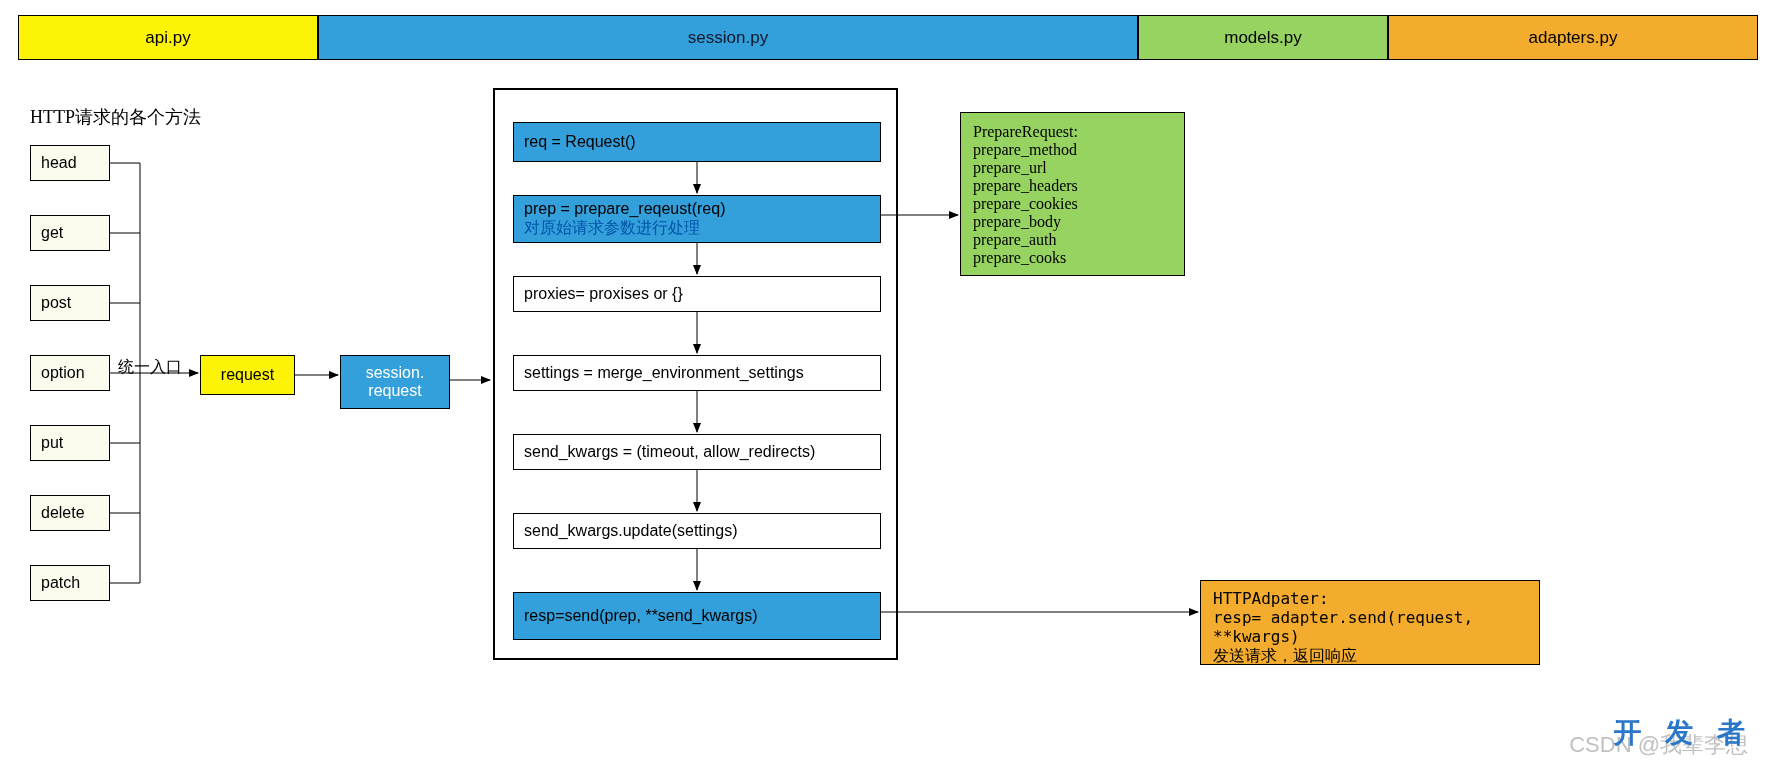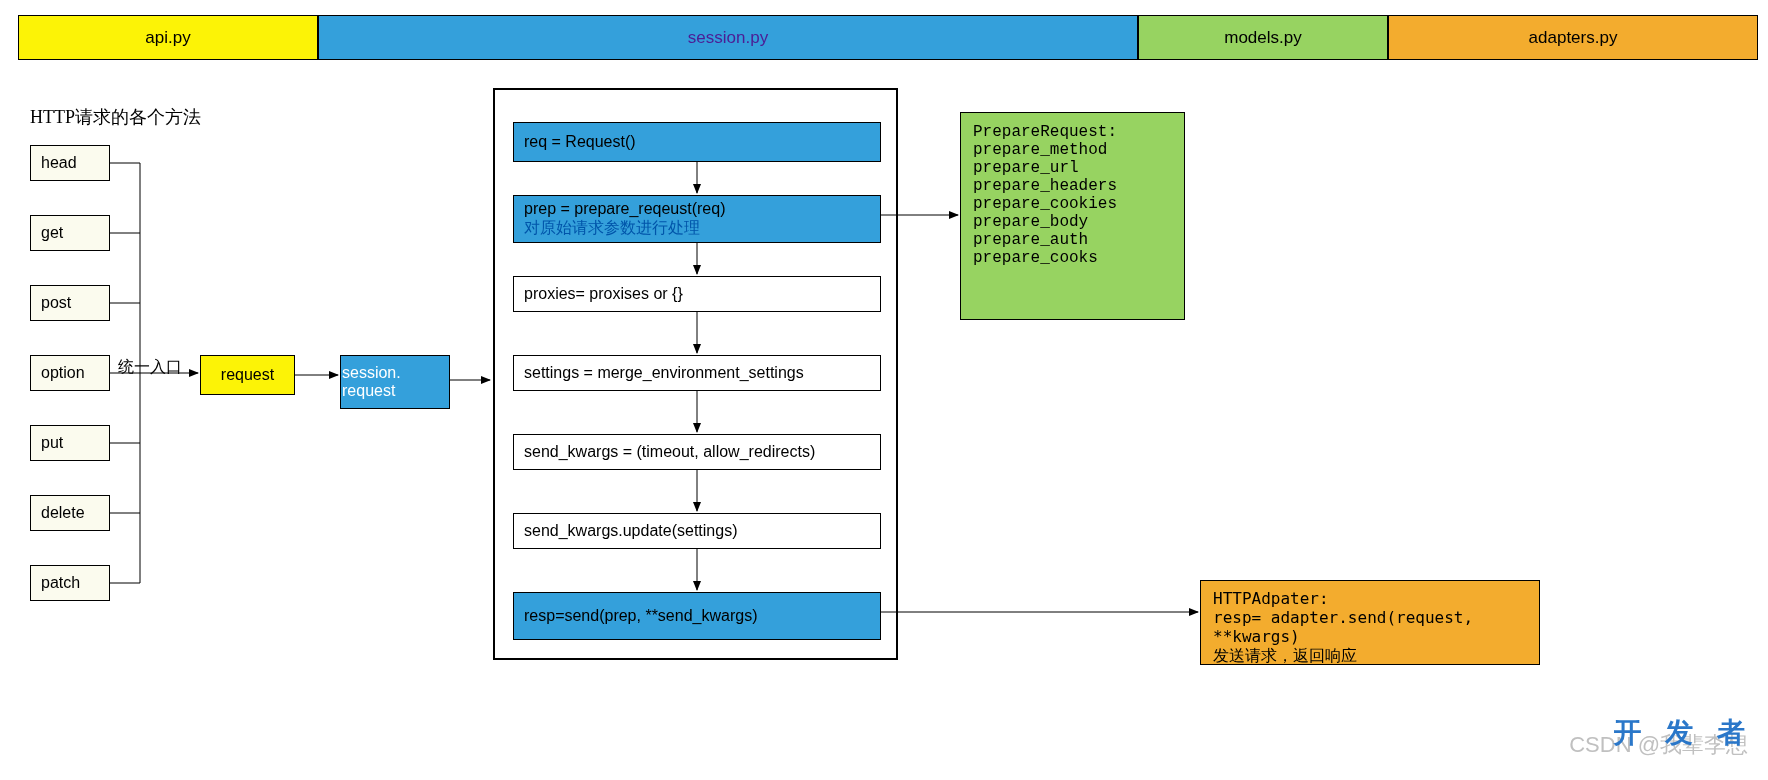--- a/index.html
+++ b/index.html
@@ -1,20 +1,20 @@
 <!DOCTYPE html>
 <html><head>
 <meta charset="utf-8">
 <style>
   * { box-sizing: border-box; margin: 0; padding: 0; }
   body { font-family: Arial, sans-serif; background: #fff; width: 1768px; height: 780px; position: relative; }
   .header { display: flex; position: absolute; top: 15px; left: 10px; right: 10px; height: 45px; padding-left: 8px; }
   .header-cell { border: 1px solid #000; display: flex; align-items: center; justify-content: center; font-size: 17px; }
   .yellow { background: #fcf306; }
-  .blue { background: #34a0db; color: #4c1d95; }
+  .blue { background: #34a0db; color: #0f172a; }
   .green { background: #97d361; }
   .orange { background: #f3ac2e; }
   .cream { background: #fbfbee; }
   .white { background: #fff; }
   .box { position: absolute; border: 1px solid #000; display: flex; align-items: center; padding: 6px 10px; font-size: 16px; }
   .label { position: absolute; font-size: 17px; font-family: Liberation Serif, serif; }
   .wm1 { position: absolute; right: 20px; bottom: 20px; color: #c0c0c0; font-size: 22px; }
   .wm2 { position: absolute; right: 15px; bottom: 28px; color: #2a77c9; font-size: 28px; font-weight: bold; letter-spacing: 8px; }
   svg.lines { position: absolute; top: 0; left: 0; width: 1768px; height: 780px; pointer-events: none; }
 </style>
@@ -35,39 +35,39 @@
 <div class="box cream" style="top:285px;left:30px;width:80px;height:36px">post</div>
 <div class="box cream" style="top:355px;left:30px;width:80px;height:36px">option</div>
 <div class="box cream" style="top:425px;left:30px;width:80px;height:36px">put</div>
 <div class="box cream" style="top:495px;left:30px;width:80px;height:36px">delete</div>
 <div class="box cream" style="top:565px;left:30px;width:80px;height:36px">patch</div>
 
 <div class="label" style="top:357px;left:118px;font-size:16px">统一入口</div>
 
 <div class="box yellow" style="top:355px;left:200px;width:95px;height:40px;justify-content:center">request</div>
 
-<div class="box blue" style="top:355px;left:340px;width:110px;height:54px;flex-direction:column;align-items:flex-start;justify-content:center;color:#fff;padding:1px">
+<div class="box blue" style="top:355px;left:340px;width:110px;height:54px;flex-direction:column;align-items:center;justify-content:center;color:#fff;padding:7px">
   <span>session.</span>
   <span>request</span>
 </div>
 
 <div class="box white" style="top:88px;left:493px;width:405px;height:572px;padding:0;border:2px solid #000"></div>
 
 <div class="box blue" style="top:122px;left:513px;width:368px;height:40px;color:#000">req = Request()</div>
 <div class="box blue" style="top:195px;left:513px;width:368px;height:48px;color:#000;flex-direction:column;align-items:flex-start;justify-content:center;padding:4px 10px">
   <span>prep = prepare_reqeust(req)</span>
   <span style="color:#0055aa">对原始请求参数进行处理</span>
 </div>
 <div class="box white" style="top:276px;left:513px;width:368px;height:36px">proxies= proxises or {}</div>
 <div class="box white" style="top:355px;left:513px;width:368px;height:36px">settings = merge_environment_settings</div>
 <div class="box white" style="top:434px;left:513px;width:368px;height:36px">send_kwargs = (timeout, allow_redirects)</div>
 <div class="box white" style="top:513px;left:513px;width:368px;height:36px">send_kwargs.update(settings)</div>
 <div class="box blue" style="top:592px;left:513px;width:368px;height:48px;color:#000">resp=send(prep, **send_kwargs)</div>
 
-<div class="box green" style="top:112px;left:960px;width:225px;height:208px;flex-direction:column;align-items:flex-start;justify-content:flex-start;padding:10px 12px;font-family:Liberation Mono, monospace;font-size:16px">
+<div class="box green" style="top:112px;left:960px;width:225px;height:164px;flex-direction:column;align-items:flex-start;justify-content:flex-start;padding:10px 12px;font-family:Liberation Serif, serif;font-size:16px">
   <span>PrepareRequest:</span>
   <span>prepare_method</span>
   <span>prepare_url</span>
   <span>prepare_headers</span>
   <span>prepare_cookies</span>
   <span>prepare_body</span>
   <span>prepare_auth</span>
   <span>prepare_cooks</span>
 </div>
 

